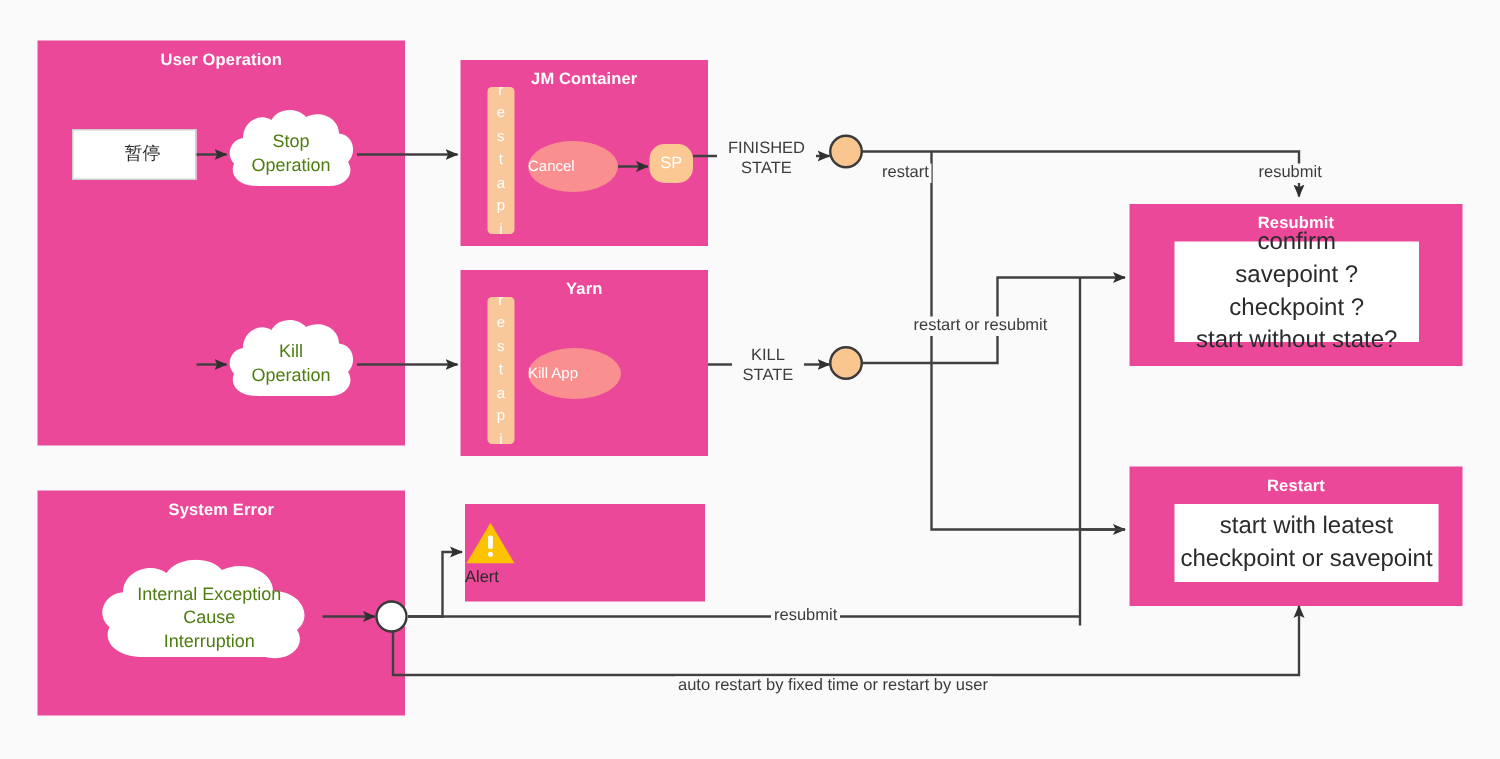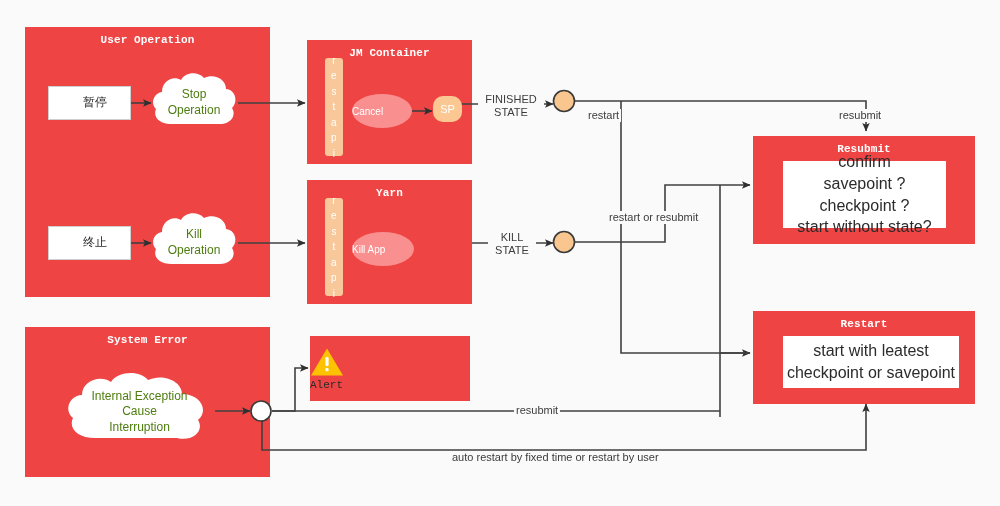--- a/index.html
+++ b/index.html
@@ -12,23 +12,22 @@
   }
   #canvas {
     position: relative;
     width: 1000px;
     height: 506px;
     background: #fafafa;
     overflow: hidden;
   }
   .panel {
     position: absolute;
-    background: #ef4444;
+    background: #ec4899;
     box-sizing: border-box;
-    font-family: Liberation Mono, monospace;
   }
   .panel-title {
     position: absolute;
     left: 0;
     right: 0;
     top: 7px;
     text-align: center;
     color: #ffffff;
     font-size: 11px;
     font-weight: bold;
@@ -210,23 +209,20 @@
       <path d="M24,54 C10,54 5,46 8,39 C2,33 6,23 14,22 C14,11 25,5 33,10
                C37,2 50,1 56,8 C66,3 78,9 78,19 C88,20 90,32 84,38
                C89,46 82,55 70,54 Z" fill="#ffffff"></path>
     </svg>
     <span class="cloud-label">
       <span>Stop</span><br>
       <span>Operation</span>
     </span>
   </div>
 
-  <div class="wbox" style="left:48px; top:226px; width:83px; height:34px;">
-    <span>终止</span>
-  </div>
 
   <div class="cloud" style="left:148px; top:210px; width:92px; height:66px;">
     <svg viewBox="0 0 92 66">
       <path d="M24,54 C10,54 5,46 8,39 C2,33 6,23 14,22 C14,11 25,5 33,10
                C37,2 50,1 56,8 C66,3 78,9 78,19 C88,20 90,32 84,38
                C89,46 82,55 70,54 Z" fill="#ffffff"></path>
     </svg>
     <span class="cloud-label">
       <span>Kill</span><br>
       <span>Operation</span>

